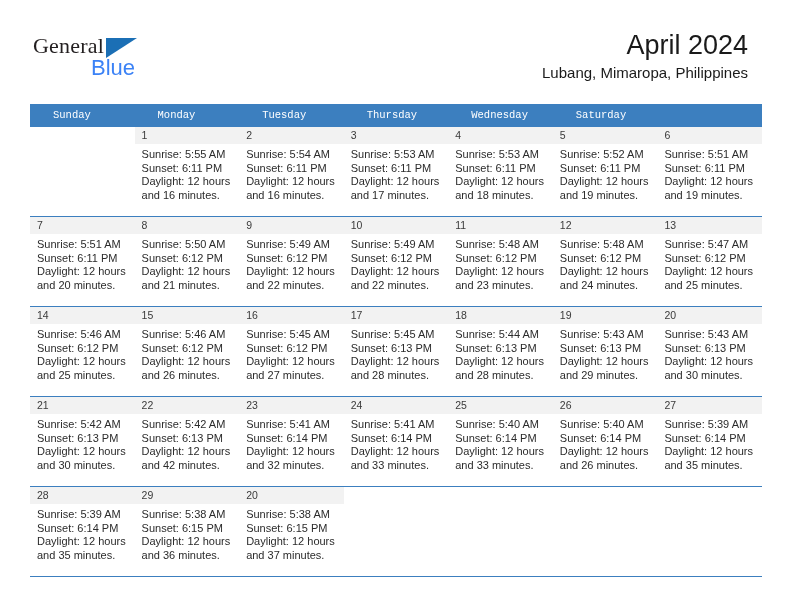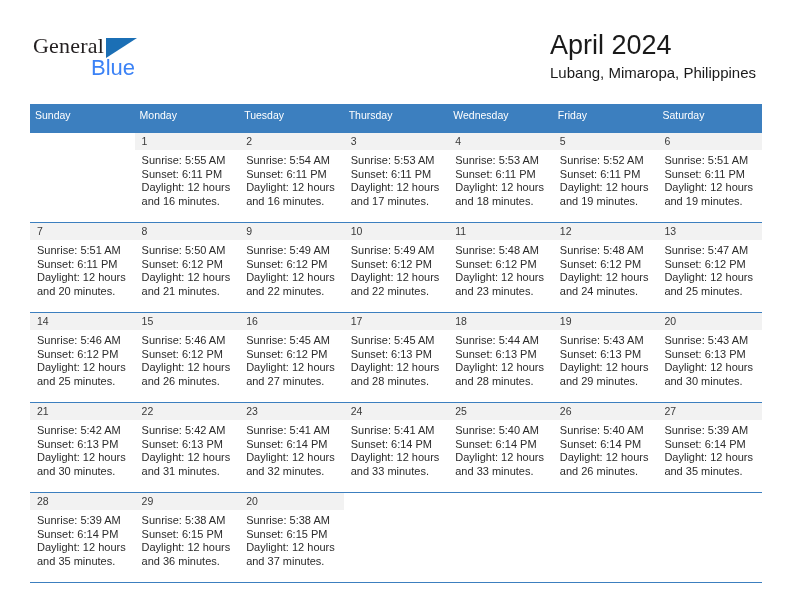--- a/index.html
+++ b/index.html
@@ -57,23 +57,23 @@
   .brand-row2 {
     position: absolute;
     left: 58px;
     top: 22px;
     font-size: 22px;
     color: #3b82f6;
     font-family: "Liberation Sans", sans-serif;
   }
   .title-block {
     position: absolute;
-    right: 36px;
+    right: 44px;
     top: 28px;
-    text-align: left;
+    text-align: right;
   }
   .cal-title {
     font-size: 27px;
     color: #1a1a1a;
     line-height: 34px;
     white-space: nowrap;
   }
   .cal-subtitle {
     font-size: 15px;
     color: #1a1a1a;
@@ -90,27 +90,28 @@
   }
   .weekday-row {
     display: flex;
     width: 732px;
     background: #3c7fbf;
   }
   .weekday {
     flex: 0 0 104.57px;
     width: 104.57px;
     box-sizing: border-box;
-    height: 28px;
+    height: 22px;
     line-height: 22px;
-    padding-left: 5px;
+    padding-left: 23px;
     color: #ffffff;
     font-size: 10.5px;
     white-space: nowrap;
     overflow: hidden;
+    font-family: Liberation Mono, monospace;
   }
   .week {
     display: flex;
     width: 732px;
     border-top: 1px solid #3c7fbf;
   }
   .day-cell {
     flex: 0 0 104.57px;
     width: 104.57px;
     box-sizing: border-box;
@@ -164,21 +165,20 @@
   </div>
 
   <div class="calendar">
 
     <div class="weekday-row">
       <div class="weekday">Sunday</div>
       <div class="weekday">Monday</div>
       <div class="weekday">Tuesday</div>
       <div class="weekday">Thursday</div>
       <div class="weekday">Wednesday</div>
-      <div class="weekday">Friday</div>
       <div class="weekday">Saturday</div>
     </div>
 
     <div id="weeks-container">
         <div class="week">
           <div class="day-cell empty-cell">
             <div class="daynum-bar"></div>
           </div>
           <div class="day-cell filled">
             <div class="daynum-bar">1</div>
@@ -374,21 +374,21 @@
               <div>Daylight: 12 hours</div>
               <div>and 30 minutes.</div>
             </div>
           </div>
           <div class="day-cell filled">
             <div class="daynum-bar">22</div>
             <div class="day-info">
               <div>Sunrise: 5:42 AM</div>
               <div>Sunset: 6:13 PM</div>
               <div>Daylight: 12 hours</div>
-              <div>and 31 minutes.</div>
+              <div>and 42 minutes.</div>
             </div>
           </div>
           <div class="day-cell filled">
             <div class="daynum-bar">23</div>
             <div class="day-info">
               <div>Sunrise: 5:41 AM</div>
               <div>Sunset: 6:14 PM</div>
               <div>Daylight: 12 hours</div>
               <div>and 32 minutes.</div>
             </div>

